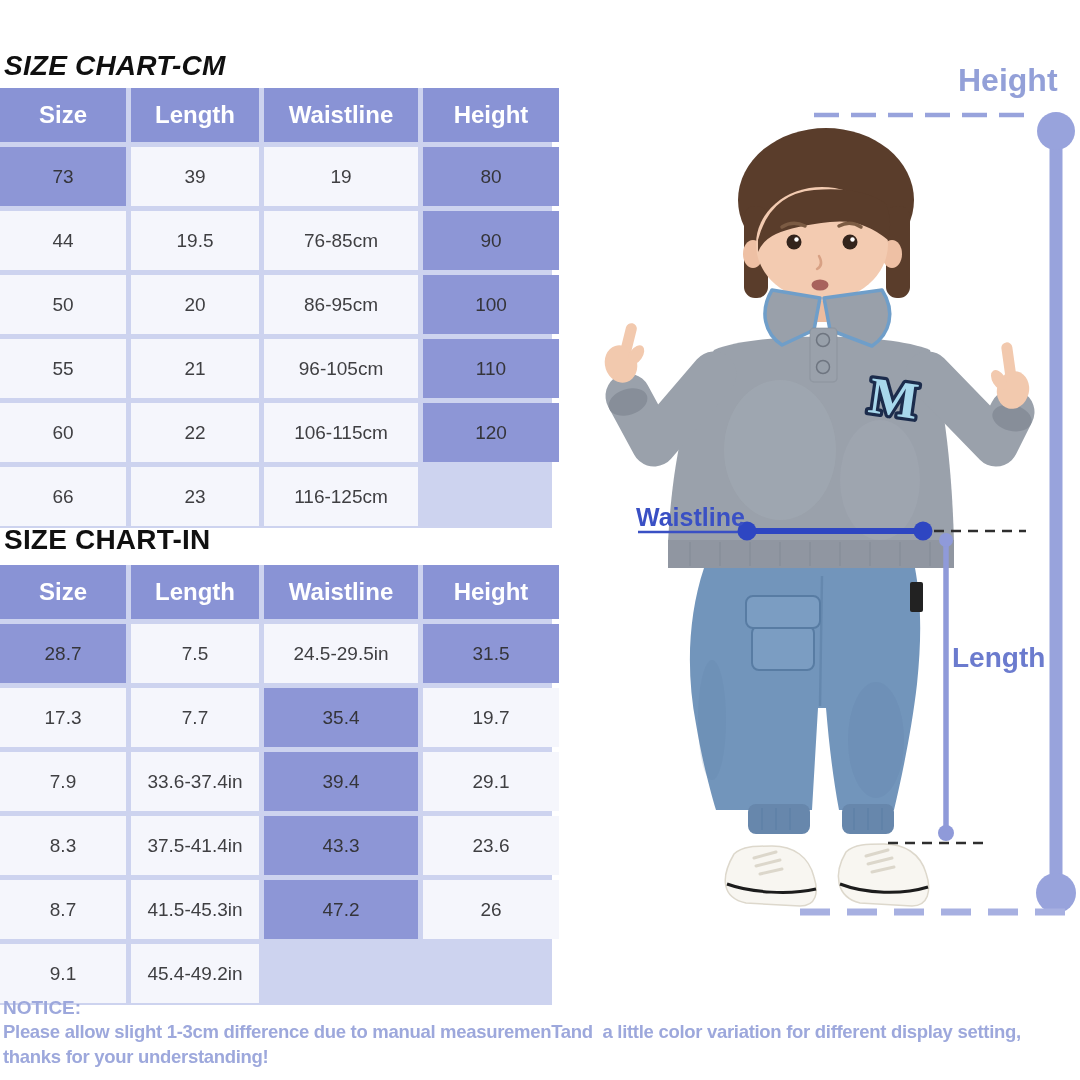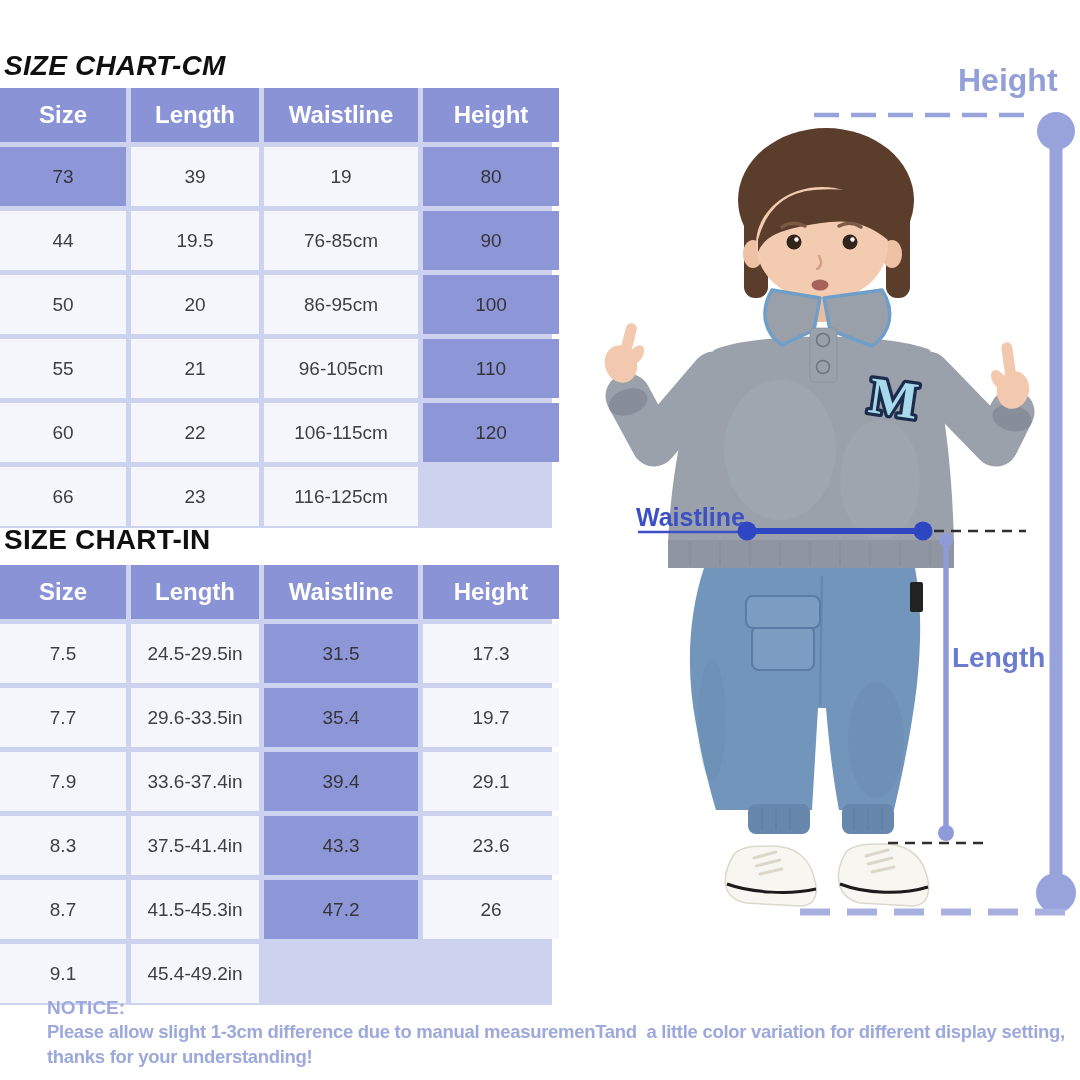--- a/index.html
+++ b/index.html
@@ -32,21 +32,21 @@
     background:#f5f6fc;color:#3f3f42;font-size:19px;
     display:flex;align-items:center;justify-content:center;
   }
   .td.size-col{background:#8d96d6;color:#35353a;}
   
   .measure-label{position:absolute;font-weight:700;}
   #height-label{left:958px;top:62px;font-size:32px;color:#93a0d8;}
   #waistline-label{left:636px;top:503px;font-size:25px;color:#3a50c4;}
   #length-label{left:952px;top:642px;font-size:28px;color:#6b7bce;}
   
-  .notice{position:absolute;left:3px;color:#9da8dc;font-weight:700;white-space:pre;margin-left:44px;}
+  .notice{position:absolute;left:3px;color:#9da8dc;font-weight:700;white-space:pre;}
   #notice-title{top:997px;font-size:19px;}
   #notice-line1{top:1021px;font-size:18.5px;letter-spacing:-.3px;}
   #notice-line2{top:1046px;font-size:18.5px;letter-spacing:-.3px;}
   
   #child-svg{position:absolute;left:560px;top:80px;}
   #annotation-svg{position:absolute;left:0;top:0;}
 </style>
 </head>
 <body>
 
@@ -89,27 +89,27 @@
 </div>
 
 <div class="chart-title" id="in-title">SIZE CHART-IN</div>
 
 <div class="size-table" id="in-table">
   <div class="th">Size</div>
   <div class="th">Length</div>
   <div class="th">Waistline</div>
   <div class="th">Height</div>
 
+  <div class="td size-col">28.7</div>
   <div class="td">7.5</div>
   <div class="td">24.5-29.5in</div>
 
   <div class="td size-col">31.5</div>
   <div class="td">17.3</div>
   <div class="td">7.7</div>
-  <div class="td">29.6-33.5in</div>
 
   <div class="td size-col">35.4</div>
   <div class="td">19.7</div>
   <div class="td">7.9</div>
   <div class="td">33.6-37.4in</div>
 
   <div class="td size-col">39.4</div>
   <div class="td">29.1</div>
   <div class="td">8.3</div>
   <div class="td">37.5-41.4in</div>

